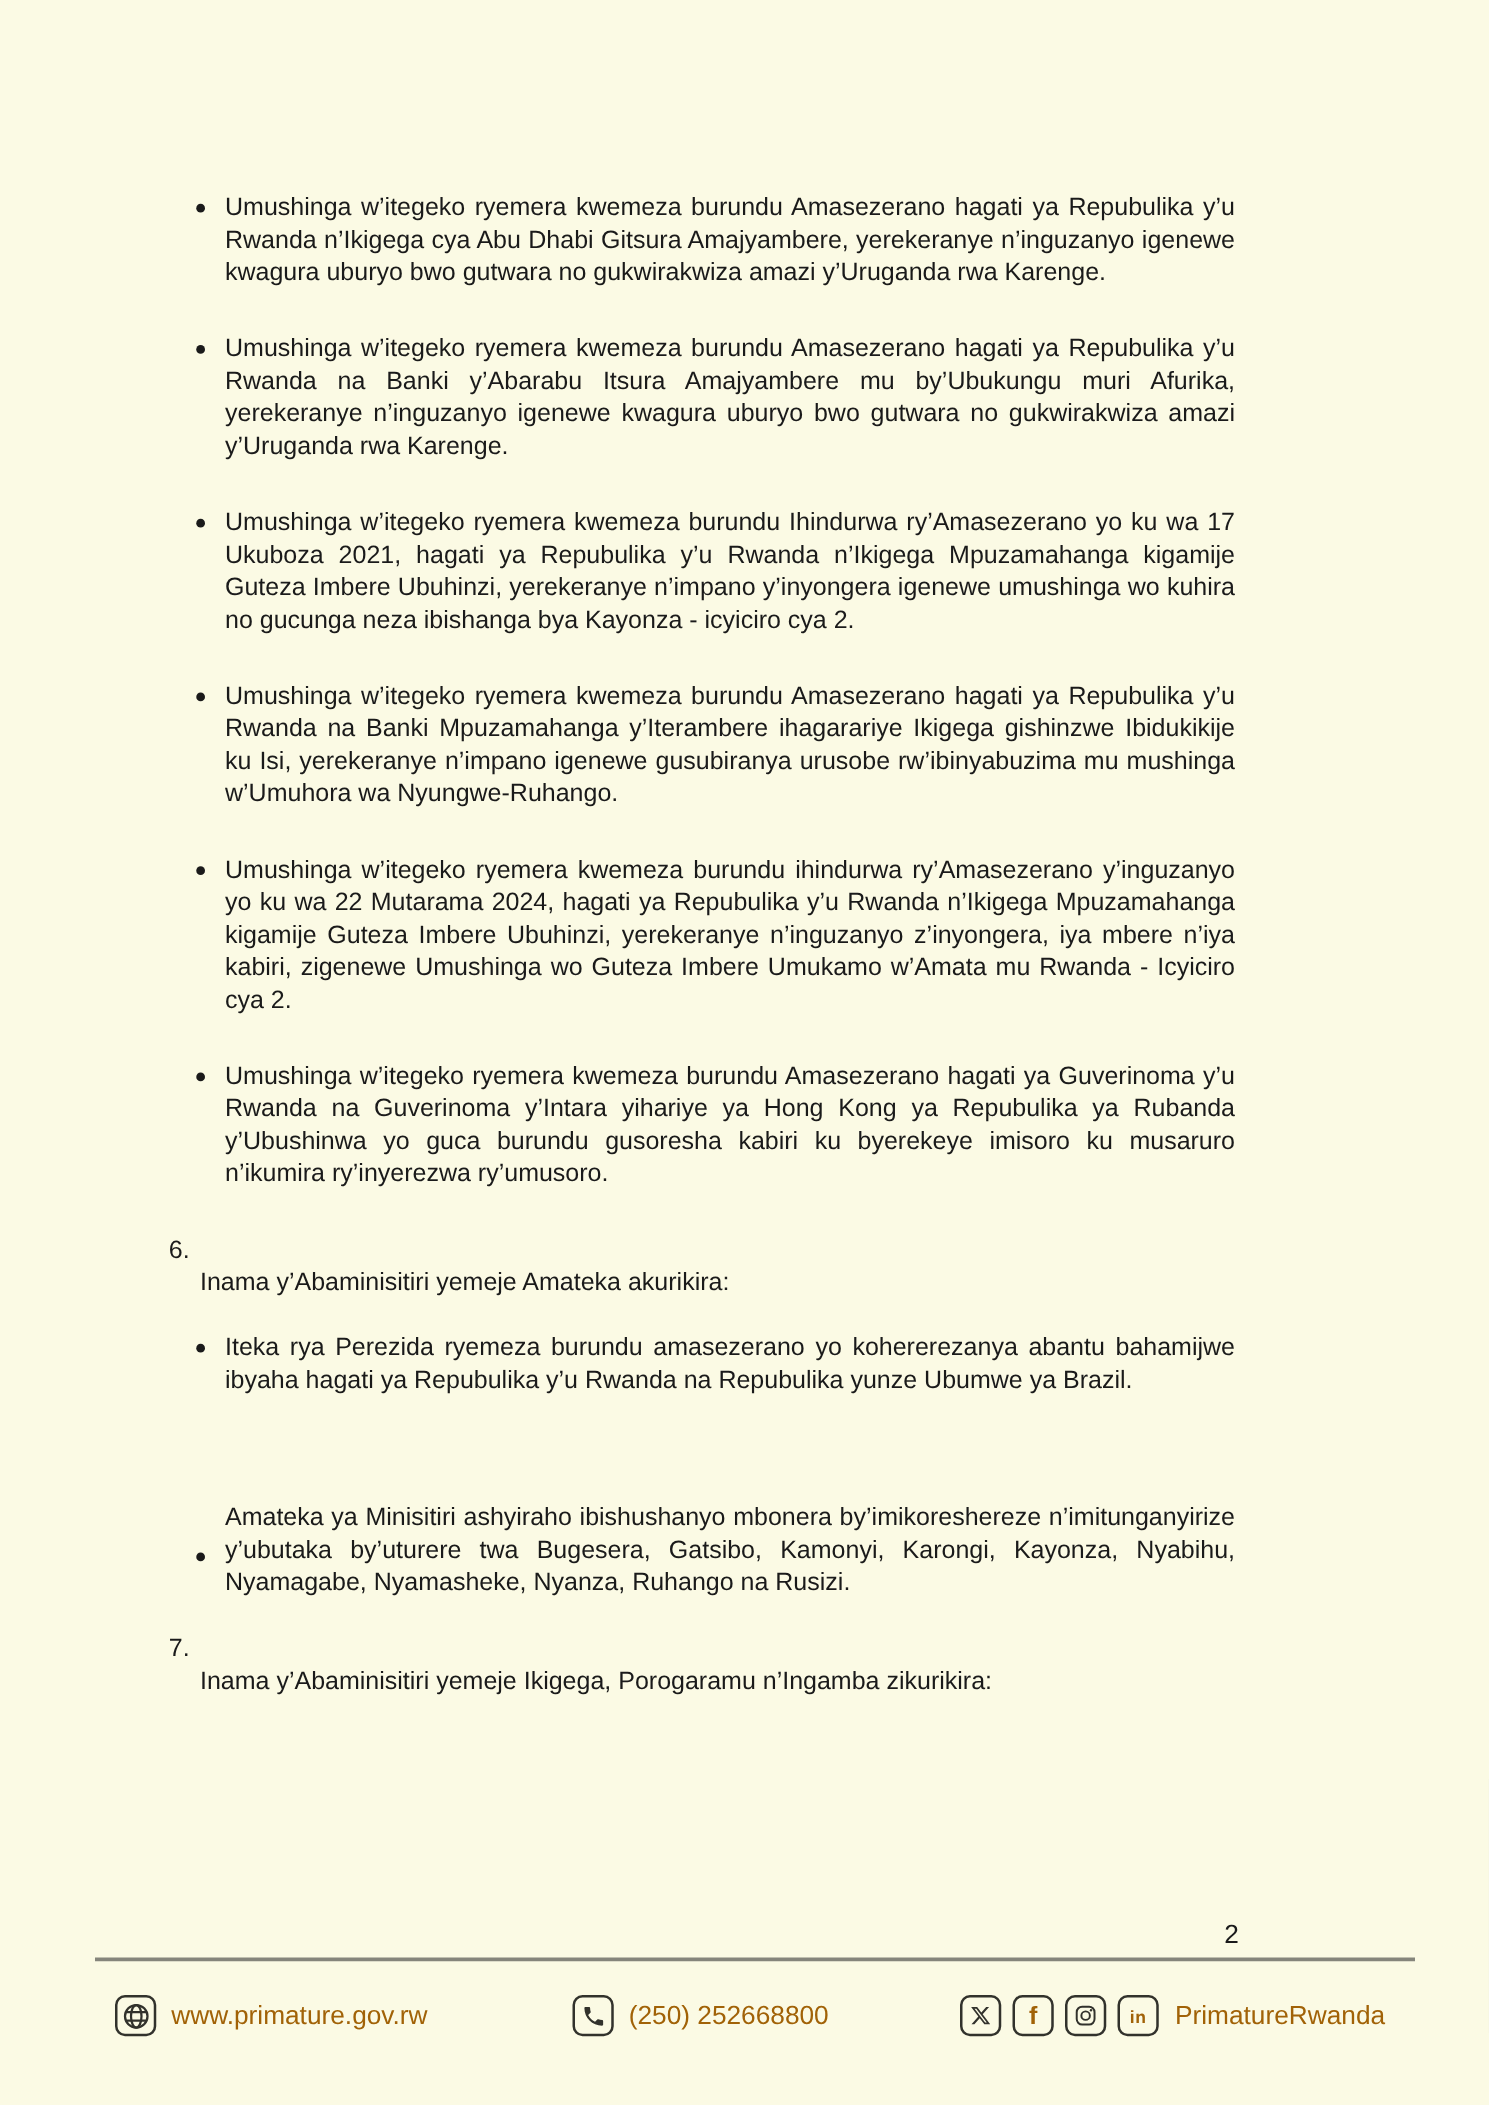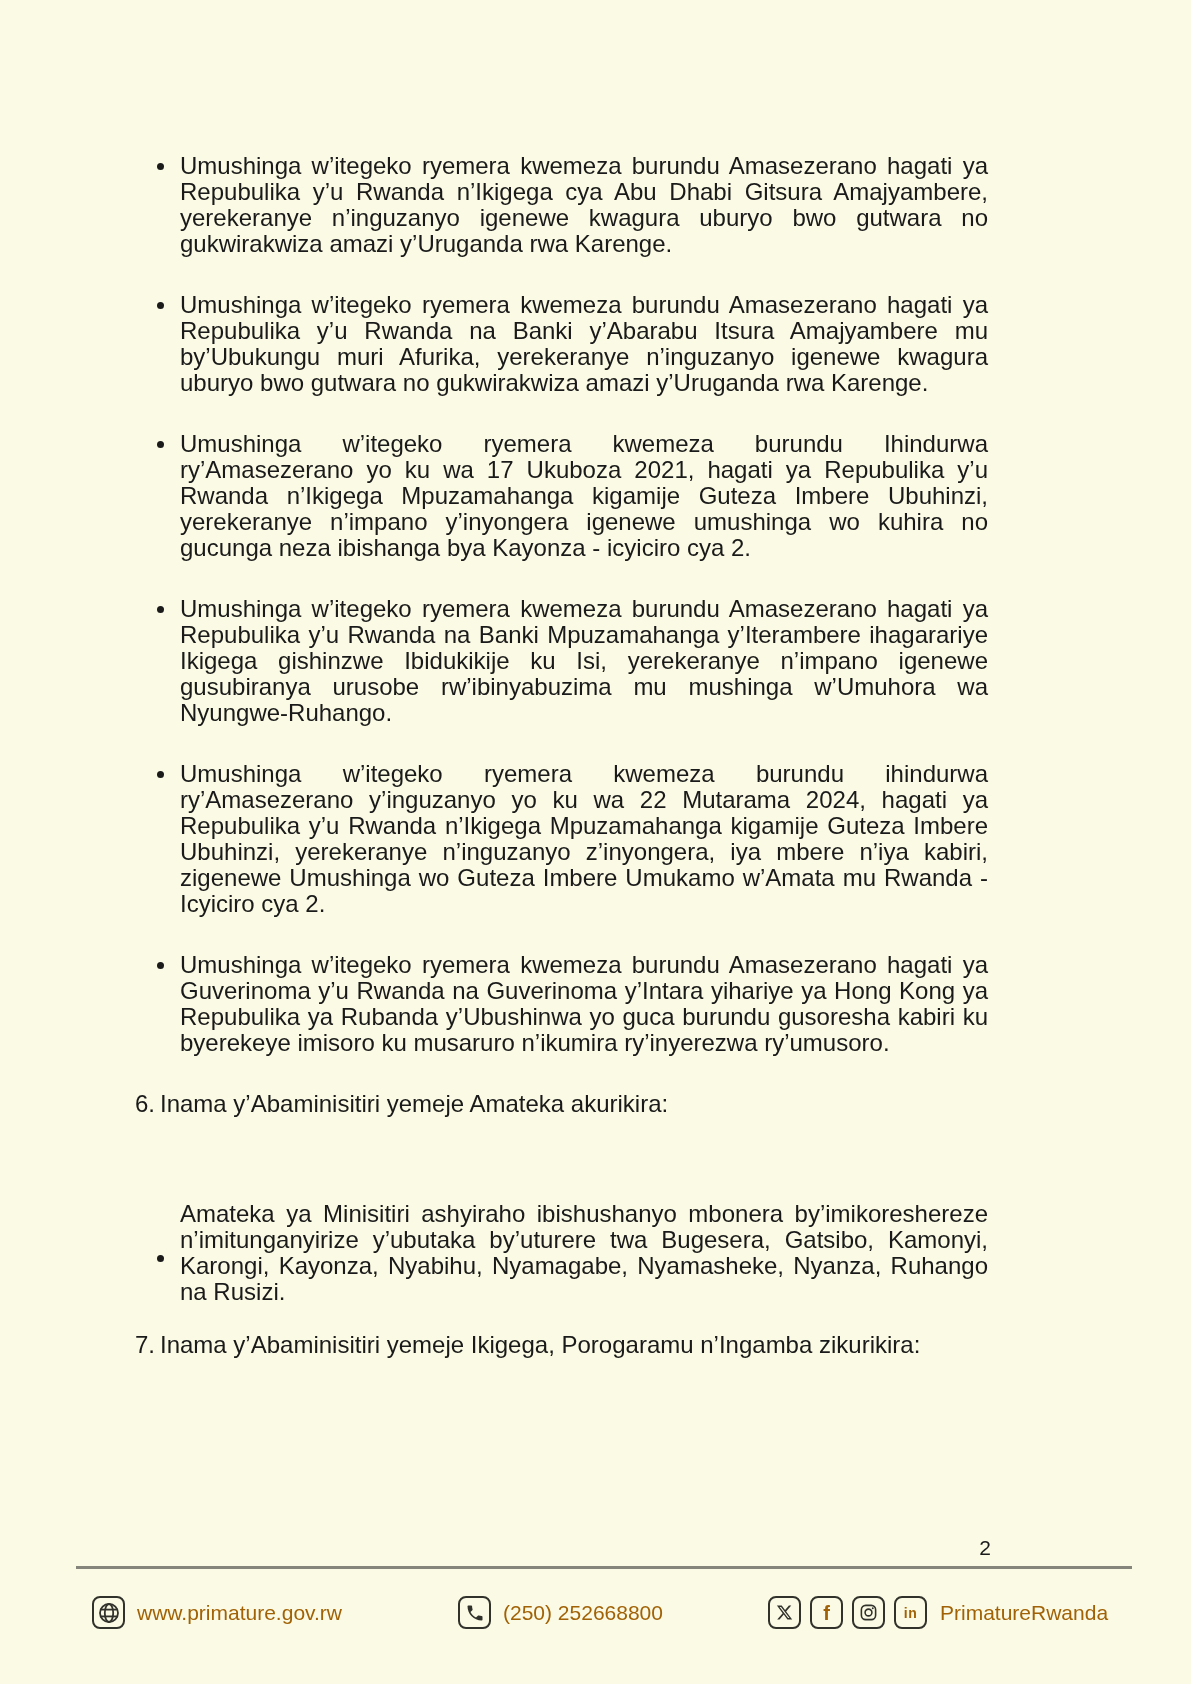--- a/index.html
+++ b/index.html
@@ -9,39 +9,39 @@
     width: 1191px;
     height: 1684px;
     margin: 0 auto;
     background: #fbfae4;
     color: #1a1a1a;
     font-family: "Liberation Sans", sans-serif;
     overflow: hidden;
   }
   .content {
     padding: 153px 203px 0 135px;
-    font-size: 24px;
+    font-size: 20px;
     line-height: 26px;
   }
   .bullet { display: flex; }
   .bullet .marker { flex: 0 0 23px; margin-left: 22px; }
   .bullet .marker i {
     display: block;
     width: 7px; height: 7px;
     border-radius: 50%;
     background: #1a1a1a;
     margin-top: 10px;
   }
   .bullet .btext { flex: 1; text-align: justify; }
   .b-intro { margin-bottom: 35px; }
   .b-amateka { margin-bottom: 22px; }
   .b-amateka-late { margin-top: 84px; margin-bottom: 0; align-items: center; }
   .heading { display: flex; }
   .heading .num { flex: 0 0 25px; }
-  .heading .htext { flex: 1; }
+  .heading .htext { flex: 1; margin-top: 26px; }
   .h6 { margin-top: 31px; margin-bottom: 26px; }
   .h7 { margin-top: 27px; }
 
   .pagenum {
     position: absolute;
     top: 1536px;
     right: 200px;
     font-size: 21px;
     color: #1a1a1a;
   }
@@ -133,20 +133,26 @@
         </div>
       </div>
 
     <div class="heading h6">
       <span class="num">6.</span>
       <span class="htext">Inama y’Abaminisitiri yemeje Amateka akurikira:</span>
     </div>
 
     <div>
 
+        <div class="bullet b-amateka">
+          <span class="marker">
+            <i></i>
+          </span>
+          <span class="btext">Iteka rya Perezida ryemeza burundu amasezerano yo kohererezanya abantu bahamijwe ibyaha hagati ya Repubulika y’u Rwanda na Repubulika yunze Ubumwe ya Brazil.</span>
+        </div>
 
       </div>
 
     <div>
 
         <div class="bullet b-amateka b-amateka-late">
           <span class="marker">
             <i></i>
           </span>
           <span class="btext">Amateka ya Minisitiri ashyiraho ibishushanyo mbonera by’imikoreshereze n’imitunganyirize y’ubutaka by’uturere twa Bugesera, Gatsibo, Kamonyi, Karongi, Kayonza, Nyabihu, Nyamagabe, Nyamasheke, Nyanza, Ruhango na Rusizi.</span>

